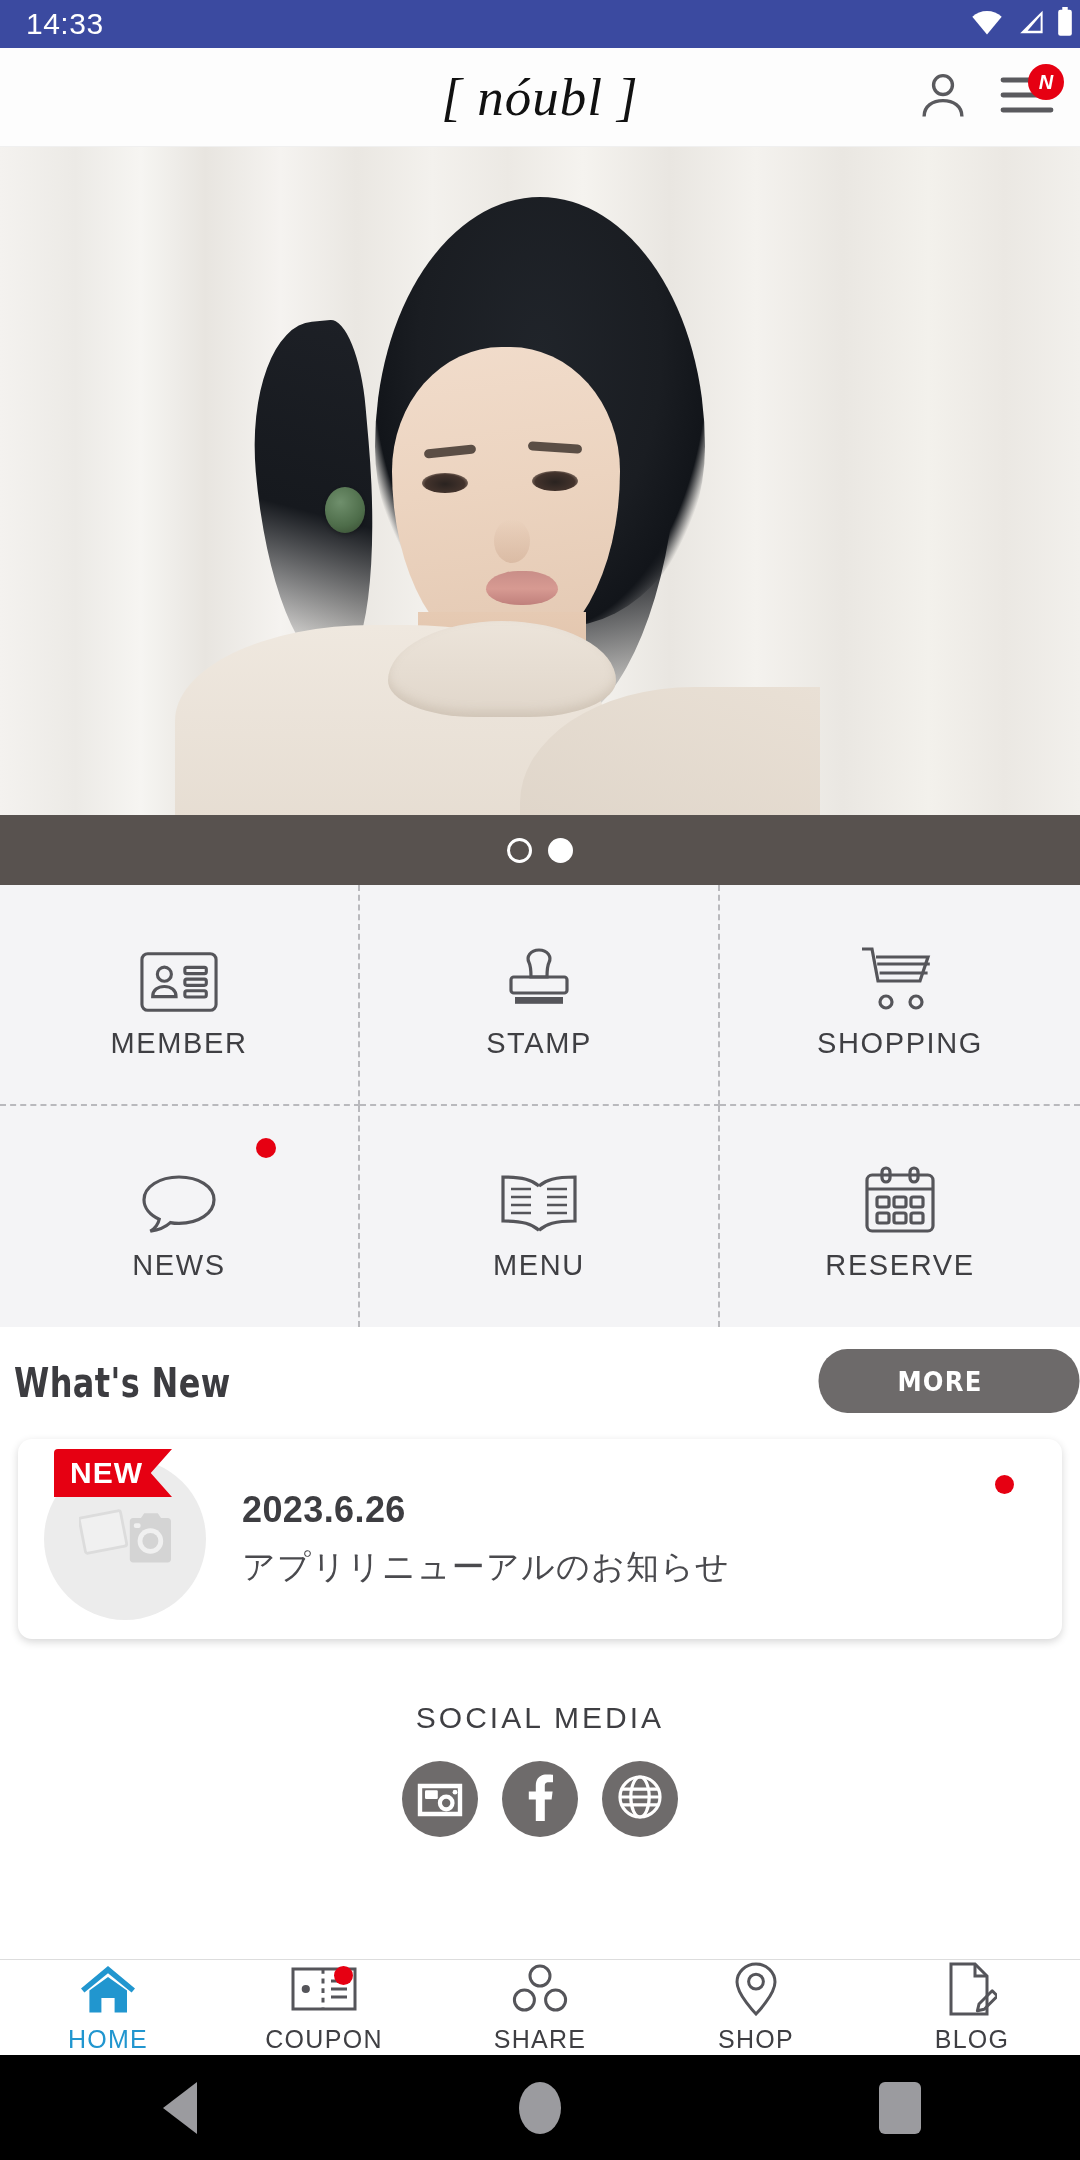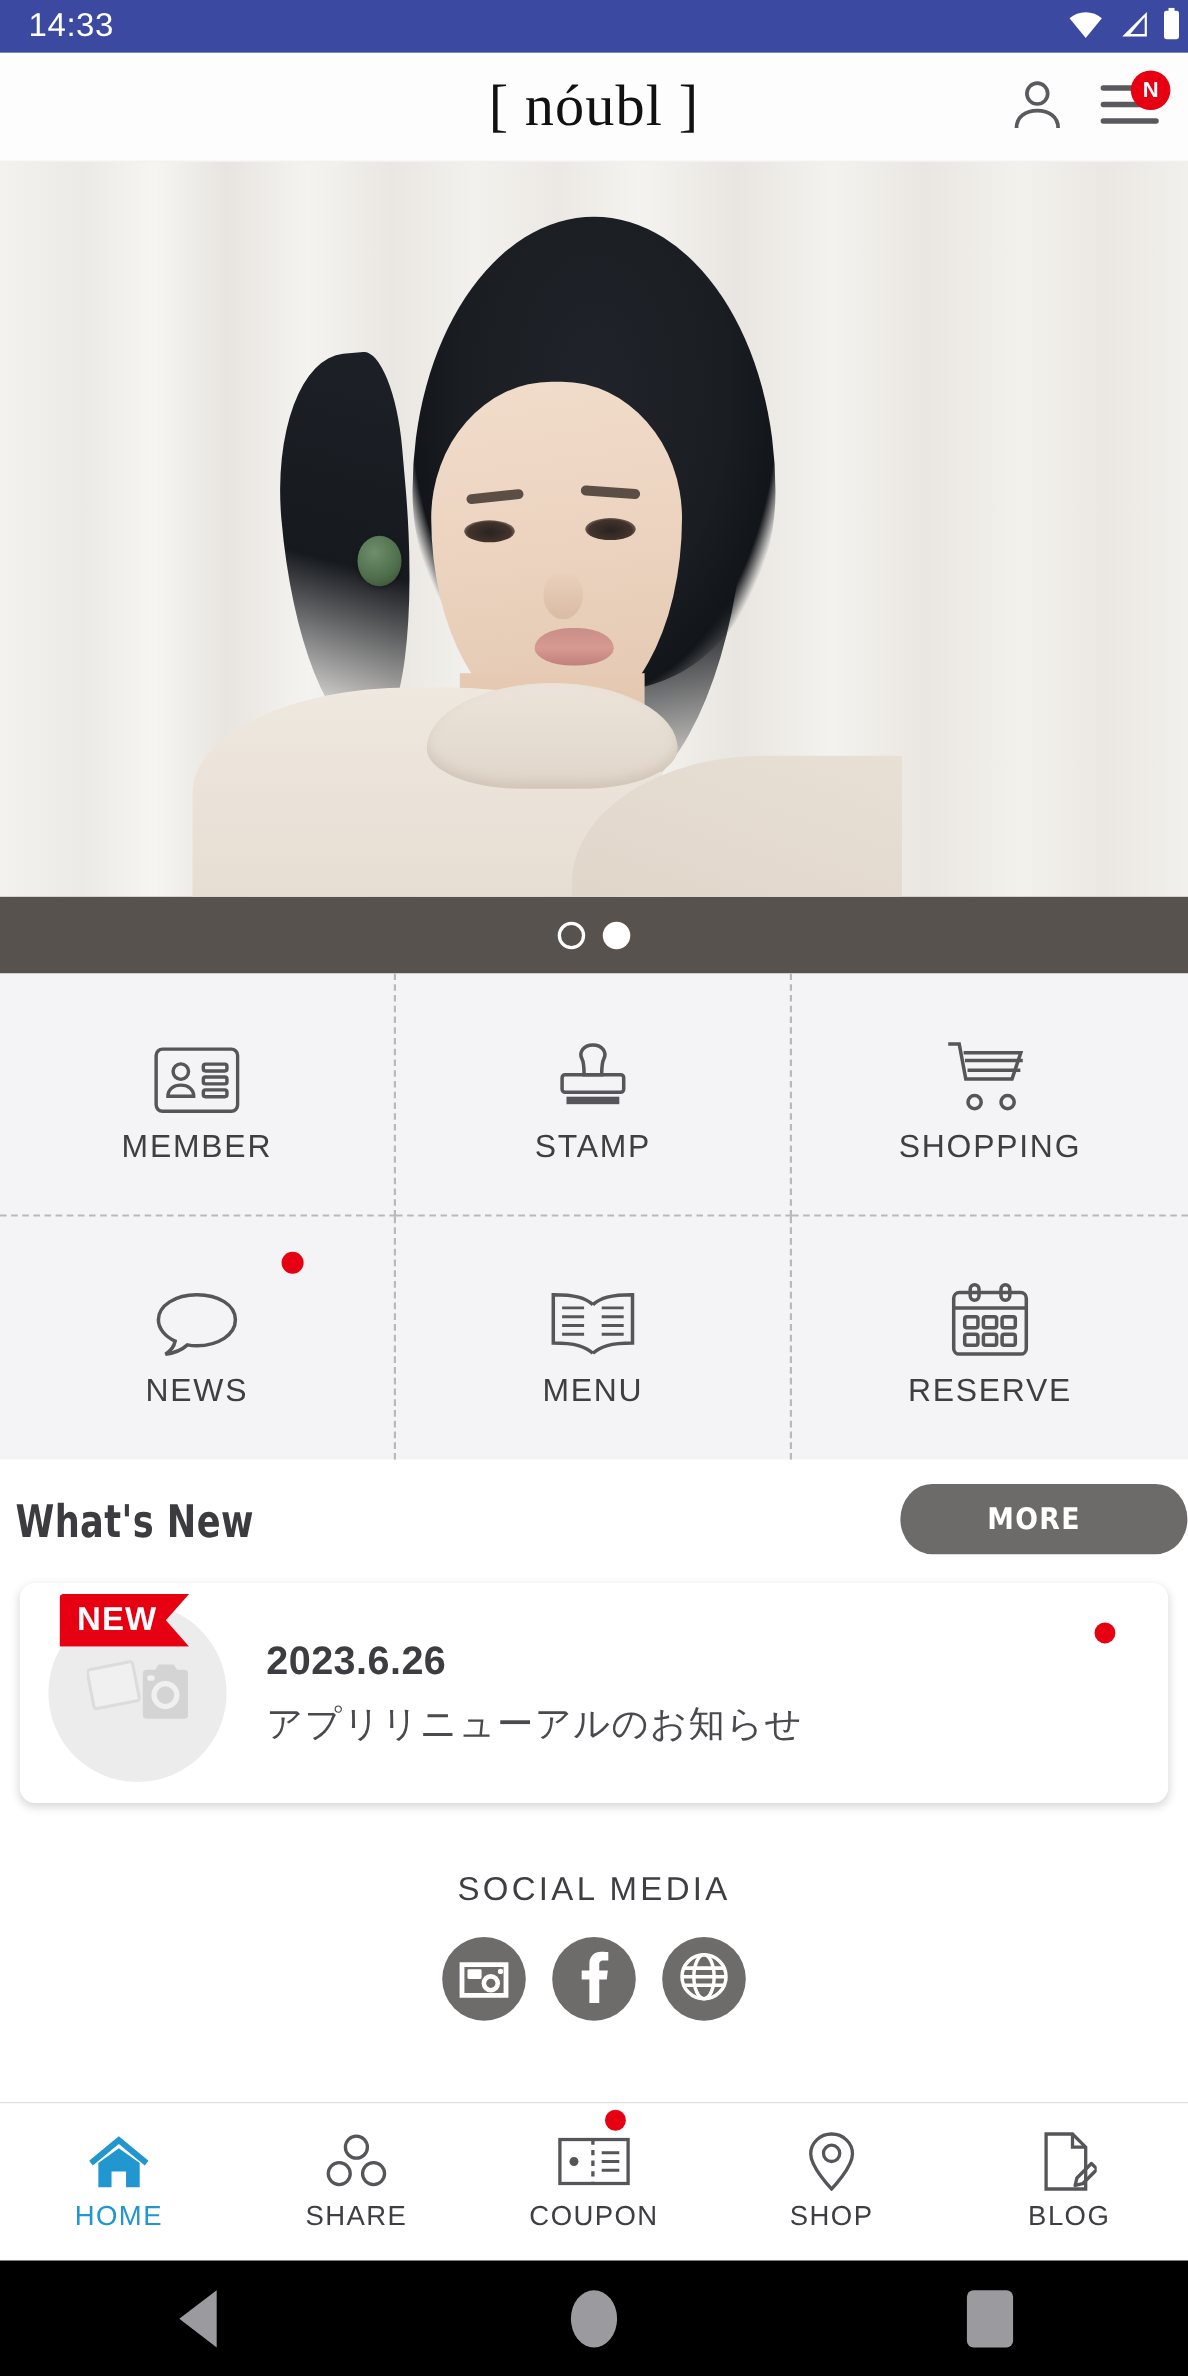--- a/index.html
+++ b/index.html
@@ -22,20 +22,21 @@
   #status-time{ font-size:30px; letter-spacing:0.5px; font-weight:400; }
   #status-icons{ display:flex; align-items:center; gap:10px; }
 
   
   #app-header{
     height:99px; width:100%;
     background:#fdfdfd;
     display:flex; align-items:center;
     position:relative;
     border-bottom:1px solid #f0f0f0;
+    font-style:italic;
   }
   #brand-logo{
     position:absolute; left:0; right:0;
     text-align:center;
     font-family:"Liberation Serif", serif;
     font-size:53px;
     color:#111;
     letter-spacing:1px;
     line-height:1;
   }
@@ -270,21 +271,21 @@
   #social-icons{ display:flex; gap:24px; }
   .social-circle{
     width:76px; height:76px; border-radius:50%;
     background:#6e6b6b;
     display:flex; align-items:center; justify-content:center;
   }
 
   
   #bottom-nav{
     position:absolute; left:0; bottom:105px;
-    width:100%; height:144px;
+    width:100%; height:96px;
     background:#ffffff;
     border-top:1px solid #dddddd;
     display:grid; grid-template-columns:repeat(5,1fr);
   }
   .nav-item{
     position:relative;
     display:flex; flex-direction:column;
     align-items:center; justify-content:center; gap:8px;
   }
   .nav-icon{ height:56px; display:flex; align-items:center; }
@@ -536,45 +537,45 @@
     <div class="nav-icon">
       <svg width="54" height="50" viewBox="0 0 27 25" fill="#2196cf">
         <path d="M13.5 1 0 12.2l1.7 2.1L13.5 4.6l11.8 9.7 1.7-2.1z"></path>
         <path d="M4.2 13.2v11h6v-7.2h6.6v7.2h6.2v-11L13.5 6.5z"></path>
       </svg>
     </div>
     <div class="nav-label active">HOME</div>
   </div>
 
   <div class="nav-item">
-    <div class="nav-icon">
-      <svg width="56" height="50" viewBox="0 0 28 25" fill="none" stroke="#55555a" stroke-width="1.5">
-        <circle cx="14" cy="6" r="5"></circle>
-        <circle cx="6.2" cy="18" r="5"></circle>
-        <circle cx="21.8" cy="18" r="5"></circle>
-      </svg>
-    </div>
-    <div class="nav-label">SHARE</div>
-  </div>
-
-  <div class="nav-item">
     <span id="nav-badge"></span>
     <div class="nav-icon">
       <svg width="66" height="44" viewBox="0 0 33 22" fill="none" stroke="#55555a" stroke-width="1.5">
         <rect x="1" y="1" width="31" height="20"></rect>
         <path d="M16 1v20" stroke-dasharray="2.4 2.4"></path>
         <circle cx="7.4" cy="11" r="1.3" fill="#55555a"></circle>
         <path d="M20 7h8M20 11h8M20 15h8" stroke-width="1.4"></path>
       </svg>
     </div>
     <div class="nav-label">COUPON</div>
   </div>
 
   <div class="nav-item">
     <div class="nav-icon">
+      <svg width="56" height="50" viewBox="0 0 28 25" fill="none" stroke="#55555a" stroke-width="1.5">
+        <circle cx="14" cy="6" r="5"></circle>
+        <circle cx="6.2" cy="18" r="5"></circle>
+        <circle cx="21.8" cy="18" r="5"></circle>
+      </svg>
+    </div>
+    <div class="nav-label">SHARE</div>
+  </div>
+
+  <div class="nav-item">
+    <div class="nav-icon">
       <svg width="46" height="54" viewBox="0 0 23 27" fill="none" stroke="#55555a" stroke-width="1.5">
         <path d="M11.5 1C6.2 1 2 5.1 2 10c0 6.3 9.5 16 9.5 16S21 16.3 21 10c0-4.9-4.2-9-9.5-9z"></path>
         <circle cx="11.5" cy="9.8" r="3.7"></circle>
       </svg>
     </div>
     <div class="nav-label">SHOP</div>
   </div>
 
   <div class="nav-item">
     <div class="nav-icon">

